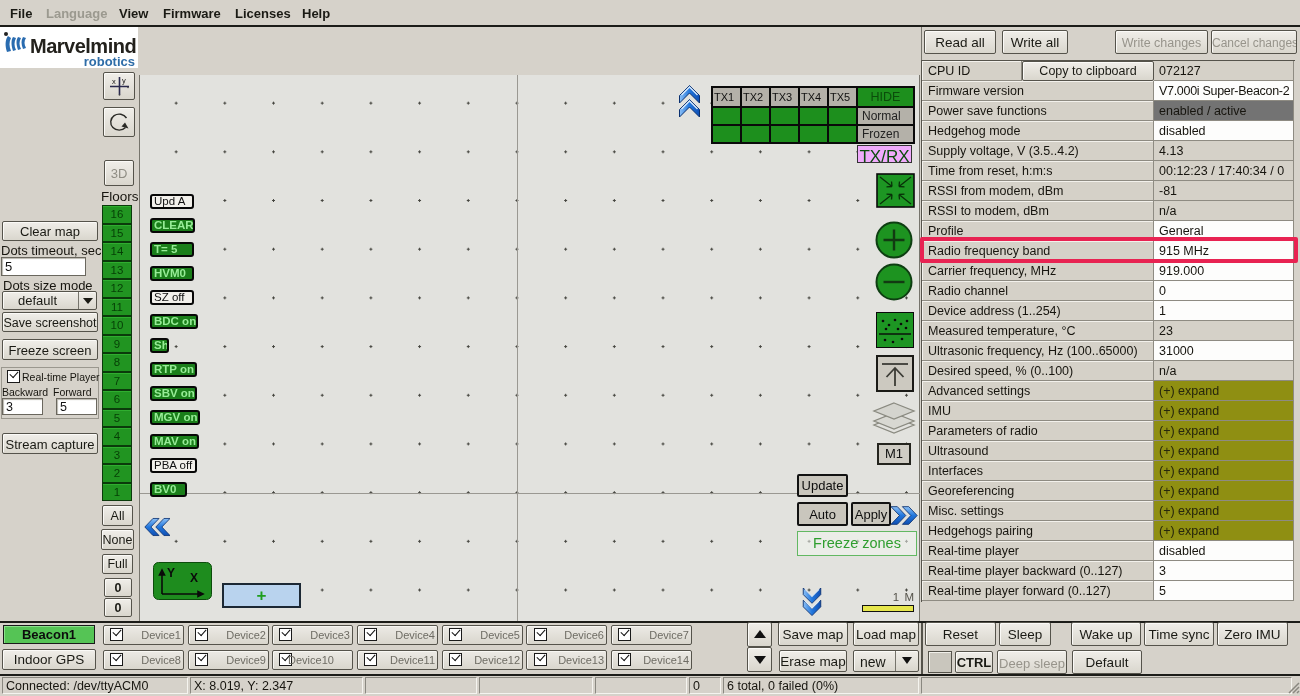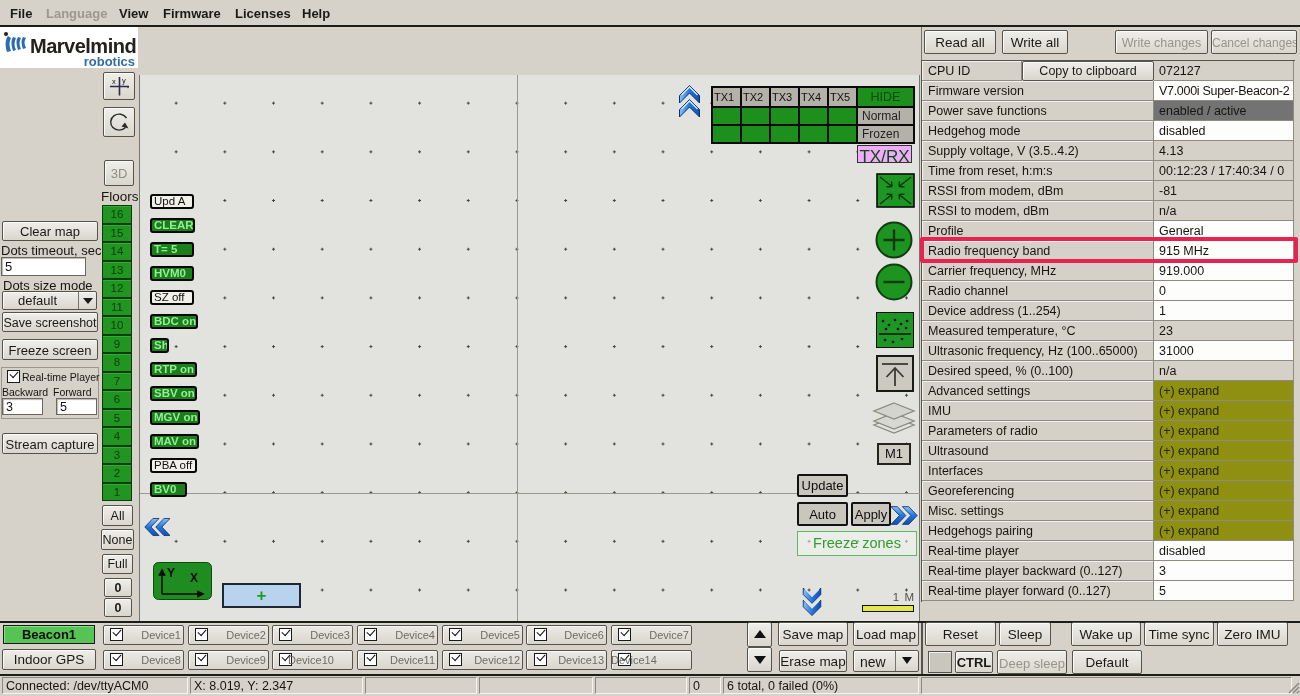--- a/index.html
+++ b/index.html
@@ -372,21 +372,21 @@
 <div class="chk" style="left:364px;top:653px"></div>
 <div class="abs" style="left:357px;top:654px;width:78px;text-align:right;font-size:11px;color:#6e6c64">Device11</div>
 <div class="abs" style="left:442px;top:650px;width:81px;height:20px;background:linear-gradient(#eceae5,#d9d6cd);border:1px solid #55534b;box-shadow:inset 1px 1px 0 #f8f7f3;border-radius:2px;box-sizing:border-box"></div>
 <div class="chk" style="left:449px;top:653px"></div>
 <div class="abs" style="left:442px;top:654px;width:78px;text-align:right;font-size:11px;color:#6e6c64">Device12</div>
 <div class="abs" style="left:526px;top:650px;width:81px;height:20px;background:linear-gradient(#eceae5,#d9d6cd);border:1px solid #55534b;box-shadow:inset 1px 1px 0 #f8f7f3;border-radius:2px;box-sizing:border-box"></div>
 <div class="chk" style="left:534px;top:653px"></div>
 <div class="abs" style="left:526px;top:654px;width:78px;text-align:right;font-size:11px;color:#6e6c64">Device13</div>
 <div class="abs" style="left:611px;top:650px;width:81px;height:20px;background:linear-gradient(#eceae5,#d9d6cd);border:1px solid #55534b;box-shadow:inset 1px 1px 0 #f8f7f3;border-radius:2px;box-sizing:border-box"></div>
 <div class="chk" style="left:618px;top:653px"></div>
-<div class="abs" style="left:611px;top:654px;width:78px;font-size:11px;color:#6e6c64">Device14</div>
+<div class="abs" style="left:611px;top:654px;width:78px;text-align:right;font-size:11px;color:#6e6c64">Device14</div>
 <div class="btn" style="left:747px;top:622px;width:25px;height:25px"></div>
 <div class="abs" style="left:754px;top:630px;width:0;height:0;border-left:6px solid transparent;border-right:6px solid transparent;border-bottom:8px solid #111"></div>
 <div class="btn" style="left:747px;top:647px;width:25px;height:25px"></div>
 <div class="abs" style="left:754px;top:656px;width:0;height:0;border-left:6px solid transparent;border-right:6px solid transparent;border-top:8px solid #111"></div>
 <div class="btn" style="left:778px;top:622px;width:70px;height:24px;padding-top:4px;font-size:13.5px">Save map</div>
 <div class="btn" style="left:853px;top:622px;width:66px;height:24px;padding-top:4px;font-size:13.5px">Load map</div>
 <div class="btn" style="left:779px;top:650px;width:68px;height:22px;padding-top:3px;font-size:13.5px">Erase map</div>
 <div class="btn" style="left:853px;top:650px;width:66px;height:22px;text-align:left;padding:3px 0 0 6px;font-size:14px">new</div>
 <div class="abs" style="left:895px;top:651px;width:1px;height:20px;background:#76746c"></div>
 <div class="abs" style="left:902px;top:657px;width:0;height:0;border-left:5.5px solid transparent;border-right:5.5px solid transparent;border-top:7px solid #111"></div>

